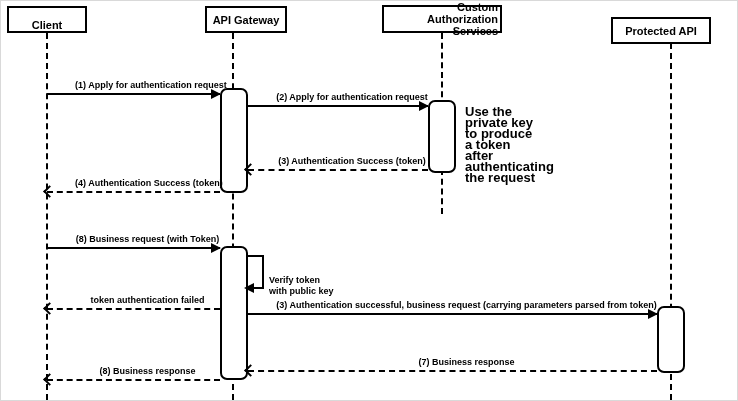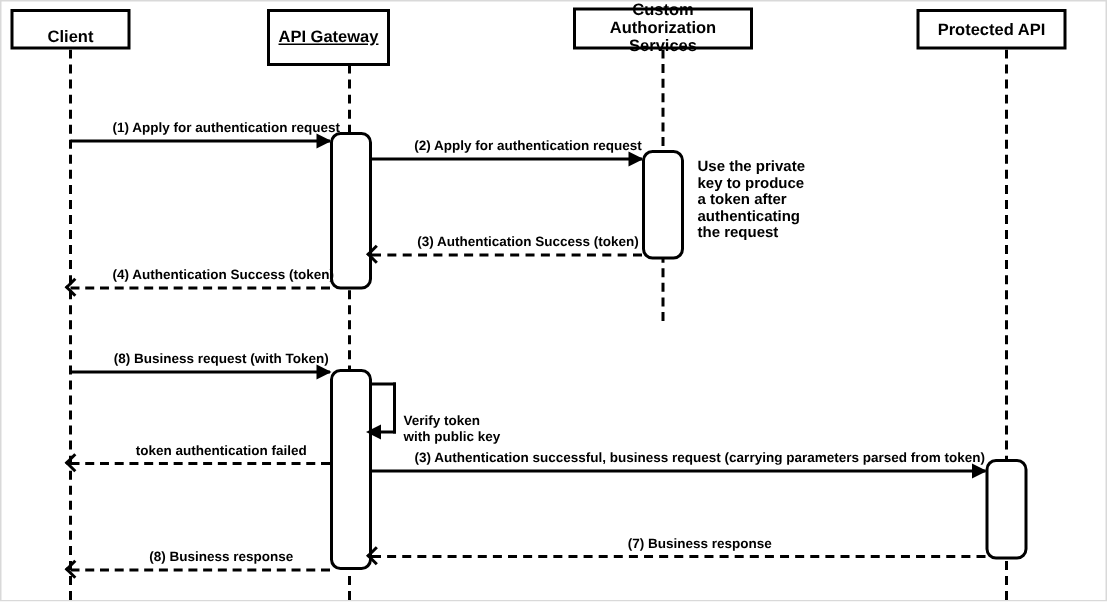--- a/index.html
+++ b/index.html
@@ -42,44 +42,44 @@
   .self-loop .ah-left-filled{
     position:absolute;left:-3px;bottom:-6px;width:0;height:0;
     border-top:5px solid transparent;border-bottom:5px solid transparent;
     border-right:10px solid #000;
   }
   .free-label{
     position:absolute;font-size:9px;font-weight:bold;color:#000;
     line-height:11px;white-space:pre-line;z-index:3;
   }
   .note-text{
-    position:absolute;font-size:10px;font-weight:bold;color:#000;
+    position:absolute;font-size:13px;font-weight:bold;color:#000;
     line-height:11px;width:72px;z-index:3;
   }
 </style>
 </head>
 <body>
 
 <div id="canvas">
 
   <div class="lifeline" style="left:45px;top:32px;height:367px;"></div>
   <div class="lifeline" style="left:231px;top:32px;height:367px;"></div>
   <div class="lifeline" style="left:440px;top:32px;height:181px;"></div>
   <div class="lifeline" style="left:669px;top:32px;height:367px;"></div>
 
   <div class="pbox" style="left:6px;top:5px;width:80px;height:27px;align-items:flex-end;">
     <span>Client</span>
   </div>
-  <div class="pbox" style="left:177px;top:5px;width:82px;height:38px;text-decoration:underline;">
+  <div class="pbox" style="left:204px;top:5px;width:82px;height:27px;">
     <span>API Gateway</span>
   </div>
-  <div class="pbox" style="left:381px;top:4px;width:120px;height:28px;">
+  <div class="pbox" style="left:381px;top:4px;width:120px;height:28px;text-align:right;">
     <span>Custom Authorization Services</span>
   </div>
-  <div class="pbox" style="left:610px;top:5px;width:100px;height:27px;">
+  <div class="pbox" style="left:610px;top:16px;width:100px;height:27px;">
     <span>Protected API</span>
   </div>
 
   <div class="activation" style="left:219px;top:87px;width:28px;height:105px;"></div>
   <div class="activation" style="left:427px;top:99px;width:28px;height:73px;"></div>
   <div class="activation" style="left:219px;top:245px;width:28px;height:134px;"></div>
   <div class="activation" style="left:656px;top:305px;width:28px;height:67px;"></div>
 
   <div class="msg" style="left:46px;top:92px;width:173px;">
     <span class="label">(1) Apply for authentication request</span>

